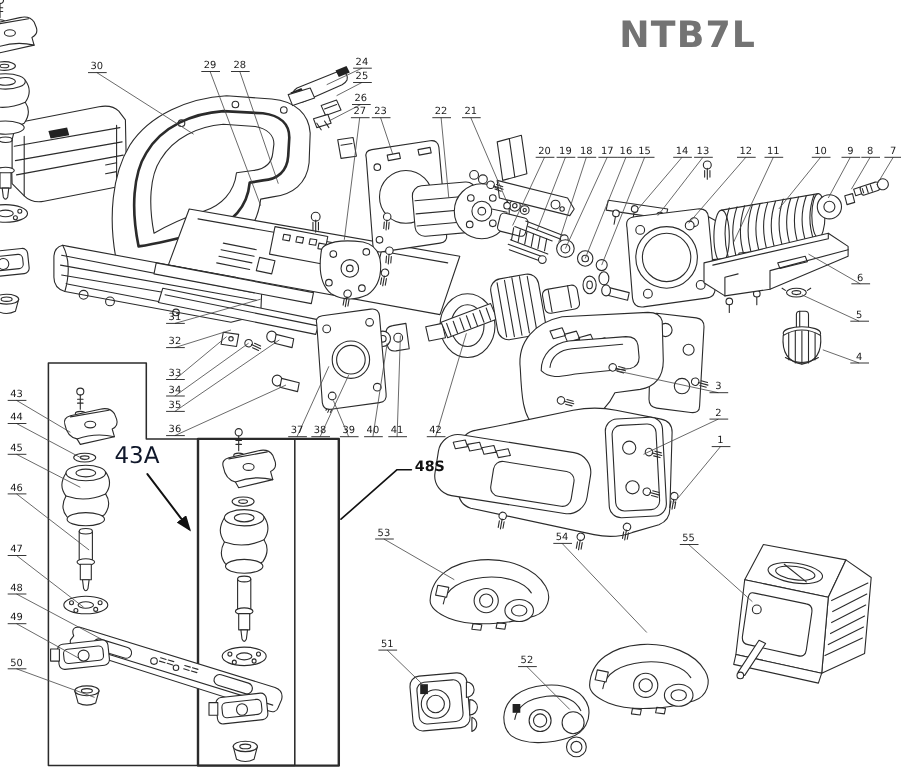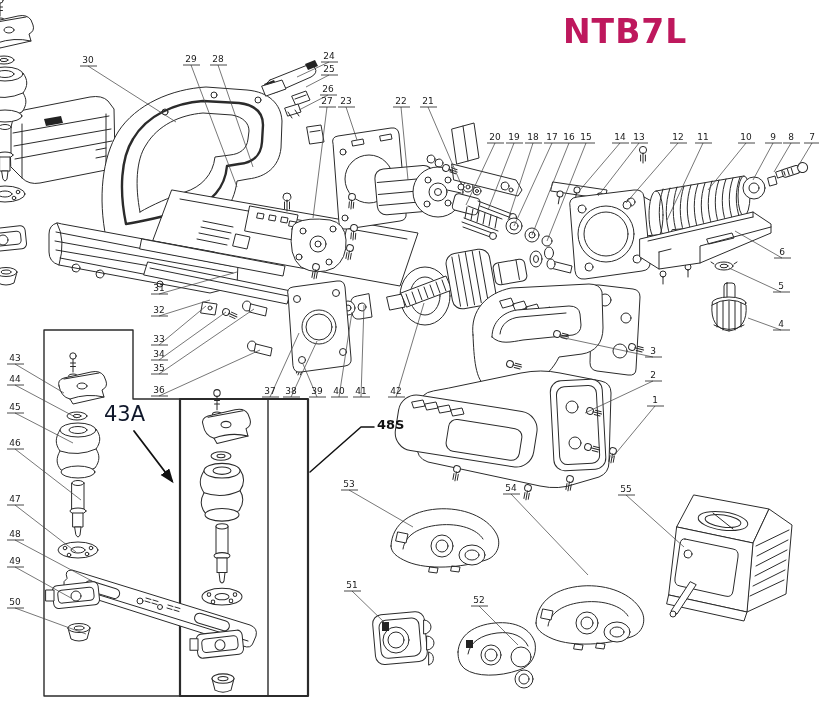--- a/index.html
+++ b/index.html
@@ -5,21 +5,21 @@
   html,body{margin:0;padding:0;background:#fff;}
   .stage{position:relative;width:819px;height:710px;background:#fff;overflow:hidden;
          font-family:"DejaVu Sans",sans-serif;}
   .stage svg{position:absolute;left:0;top:0;}
   .fw{fill:#ffffff;}
   .dk{fill:#222;stroke:none;}
   .bold2{stroke-width:2.4;}
   .bx{fill:none;stroke:#2b2b2b;stroke-width:1.4;}
   .bx2{fill:none;stroke:#2b2b2b;stroke-width:2.2;}
   #title{position:absolute;left:563px;top:12px;width:200px;font-size:33px;font-weight:bold;
-         color:#be185d;letter-spacing:1px;}
+         color:#737373;letter-spacing:1px;}
   #lbl43a{position:absolute;left:104px;top:402px;font-size:21px;color:#0f172a;}
   #lbl48s{position:absolute;left:377px;top:417px;font-size:13px;font-weight:bold;color:#111;}
   #callouts text{font-family:"DejaVu Sans",sans-serif;font-size:9px;fill:#1a1a1a;}
 </style>
 </head>
 <body>
 
 <div class="stage">
 
 <svg width="819" height="710" viewBox="0 0 819 710">

